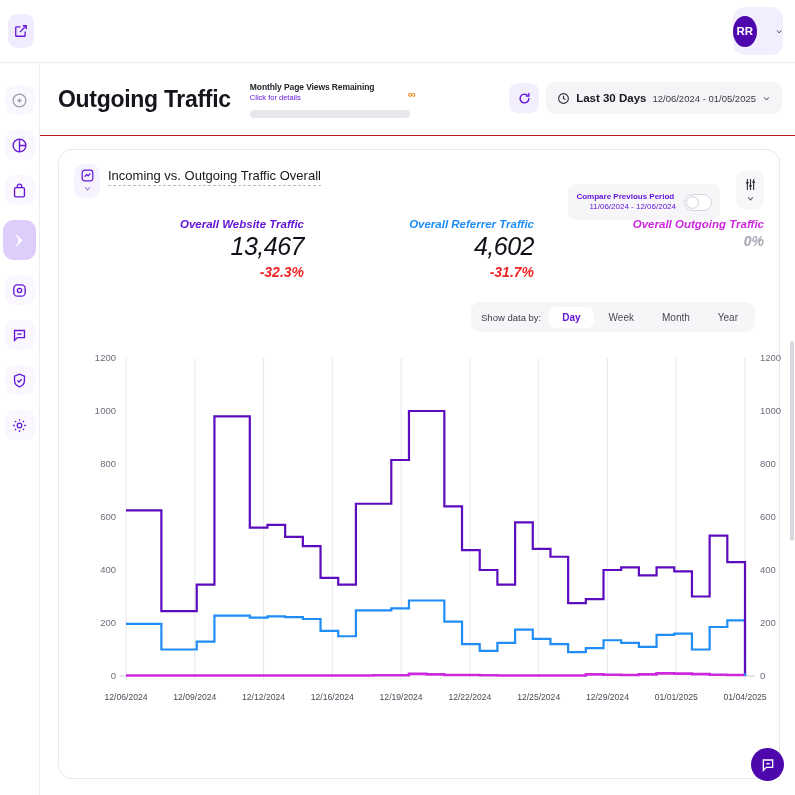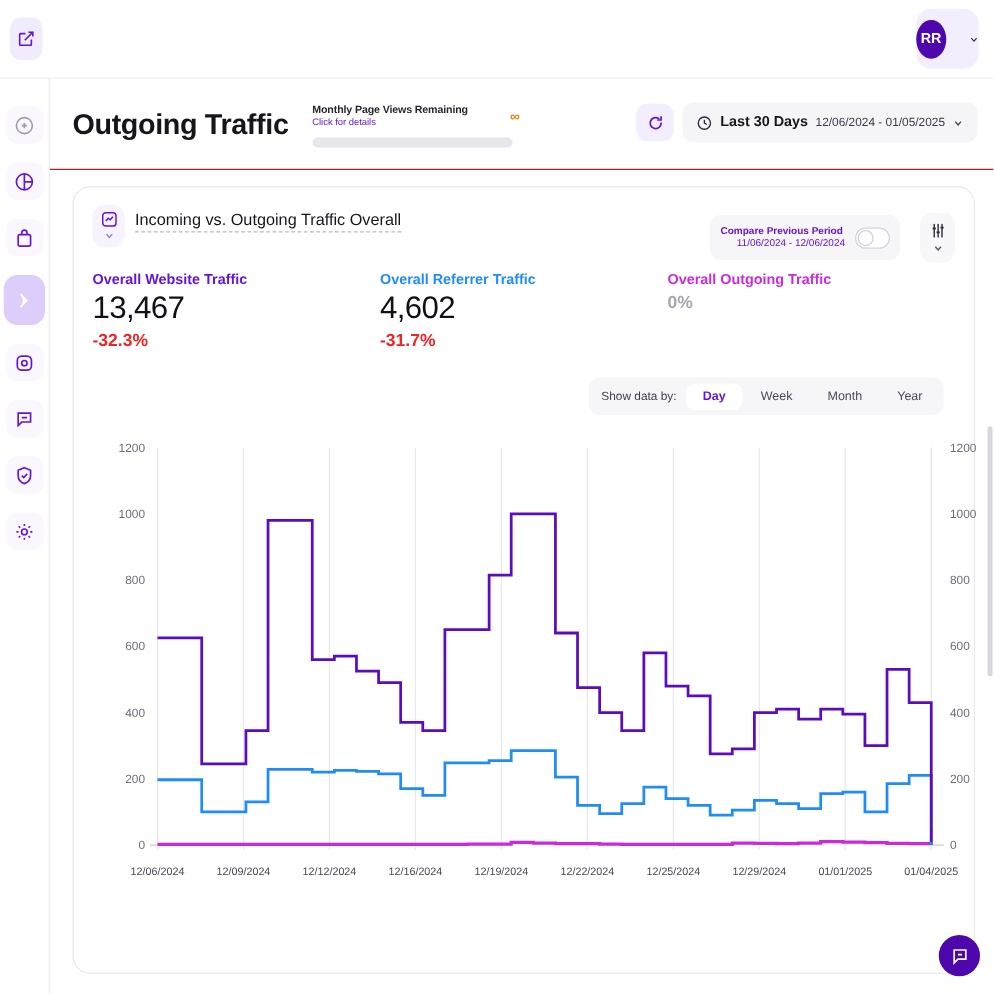--- a/index.html
+++ b/index.html
@@ -108,21 +108,21 @@
     display: flex; flex-direction: column; align-items: center; padding-top: 4px; cursor: pointer;
   }
   .chip-icon-wrap svg.main { width: 15px; height: 15px; color: #6415d8; }
   .chip-icon-wrap svg.dn { width: 9px; height: 9px; color: #9c7fd6; margin-top: 1px; }
   .card-title {
     margin-left: 8px; margin-top: 4px; font-size: 13px; color: #16161d;
     border-bottom: 1px dashed #b9b9c6; padding-bottom: 2px; cursor: pointer;
   }
 
   .compare-box {
-    position: absolute; right: 44px; top: 8px; height: 36px;
+    position: absolute; right: 44px; top: 20px; height: 36px;
     background: #f6f6f9; border-radius: 9px; display: flex; align-items: center;
     padding: 0 8px; gap: 8px; cursor: pointer;
   }
   .compare-texts { line-height: 1.25; }
   .compare-t1 { font-size: 8px; color: #6415d8; font-weight: bold; }
   .compare-t2 { font-size: 8px; color: #6415d8; margin-left: 13px; }
   .toggle {
     width: 28px; height: 17px; border-radius: 9px; background: #ffffff;
     border: 1px solid #d4d4de; position: relative; cursor: pointer;
   }
@@ -134,21 +134,21 @@
     position: absolute; right: 0; top: 6px; width: 28px; height: 40px;
     border-radius: 10px; background: #f7f7fa;
     display: flex; flex-direction: column; align-items: center; justify-content: center;
     cursor: pointer;
   }
   .filter-btn svg.main { width: 15px; height: 15px; color: #2b2b38; }
   .filter-btn svg.dn { width: 9px; height: 9px; color: #555566; margin-top: 2px; }
 
   
   .kpis { display: flex; margin-top: 14px; }
-  .kpi { flex: 1; text-align: left; }
+  .kpi { flex: 1; text-align: right; font-style: italic; }
   .kpi-label { font-size: 11.5px; font-weight: bold; }
   .kpi-value { font-size: 25px; color: #101018; margin-top: 2px; letter-spacing: -0.5px; }
   .kpi-delta { font-size: 14px; margin-top: 3px; font-weight: bold; }
 
   
   .seg-wrap { display: flex; justify-content: flex-end; margin-top: 22px; padding-right: 9px; }
   .seg {
     height: 30px; background: #f6f6f9; border-radius: 9px;
     display: flex; align-items: center; padding: 0 4px 0 10px; gap: 2px;
   }

